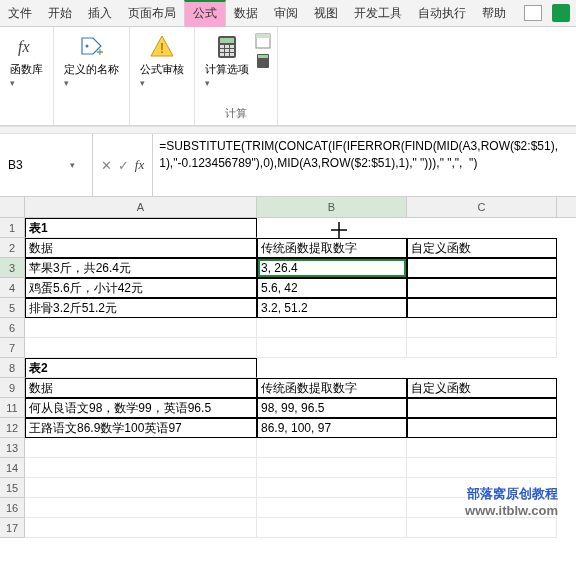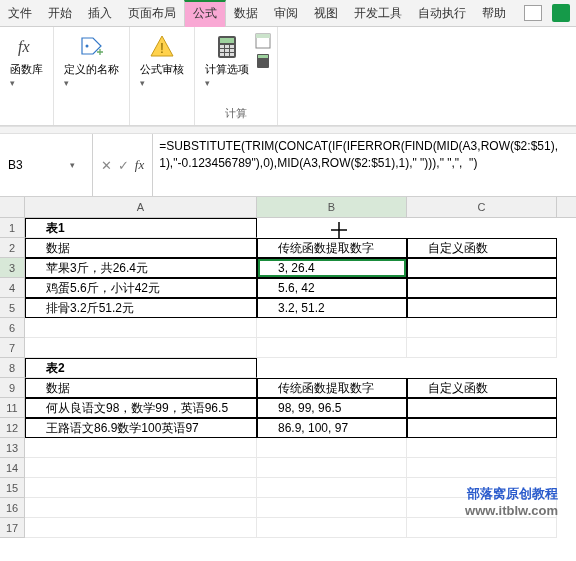--- a/index.html
+++ b/index.html
@@ -29,21 +29,21 @@
 .fbar-icons span{color:#888;font-size:13px;cursor:pointer}
 .fbar-icons span.fx{font-style:italic;font-family:Georgia,serif;color:#444}
 .formula{flex:1;padding:4px 6px;font-size:12px;line-height:17px;white-space:pre-wrap;word-break:break-all;min-height:54px}
 .sheet{position:relative}
 .colhdr{display:grid;grid-template-columns:25px 232px 150px 150px;height:20px;background:#f0f0f0;border-bottom:1px solid #ccc}
 .colhdr div{border-right:1px solid #ccc;display:flex;align-items:center;justify-content:center;font-size:11px;color:#555}
 .colhdr .sel{background:#d8e8d8}
 .row{display:grid;grid-template-columns:25px 232px 150px 150px;height:20px}
 .rh{background:#f0f0f0;border-right:1px solid #ccc;border-bottom:1px solid #ccc;display:flex;align-items:center;justify-content:center;font-size:11px;color:#555}
 .rh.sel{background:#d8e8d8}
-.cell{border-right:1px solid #e8e8e8;border-bottom:1px solid #e8e8e8;padding:0 20px;display:flex;align-items:center;font-size:12px;overflow:hidden;white-space:nowrap}
+.cell{border-right:1px solid #e8e8e8;border-bottom:1px solid #e8e8e8;padding:0 3px;display:flex;align-items:center;font-size:12px;overflow:hidden;white-space:nowrap}
 .cell.tblT{border-top:1px solid #000;border-left:1px solid #000;border-right:1px solid #000;font-weight:bold}
 .cell.tbl{border:1px solid #000}
 .cell.nob{border:none}
 .active-cell{box-shadow:inset 0 0 0 2px #1a8c3c}
 .cursor-cross{position:absolute;pointer-events:none}
 .watermark{position:absolute;right:18px;bottom:20px;text-align:right;font-size:13px;color:#2a5bcc;font-weight:bold}
 .watermark .t{color:#2a5bcc}
 .watermark .u{color:#737373}
 svg{display:block}
 </style>

